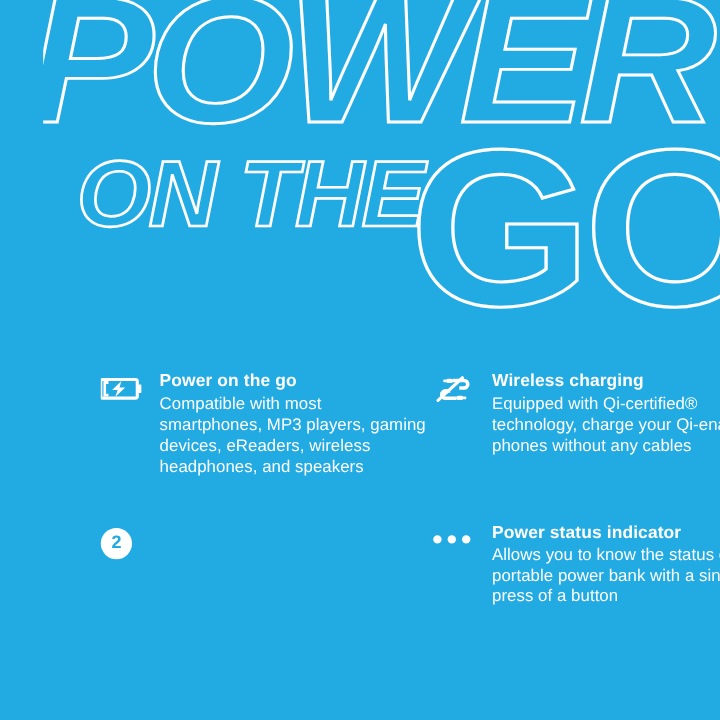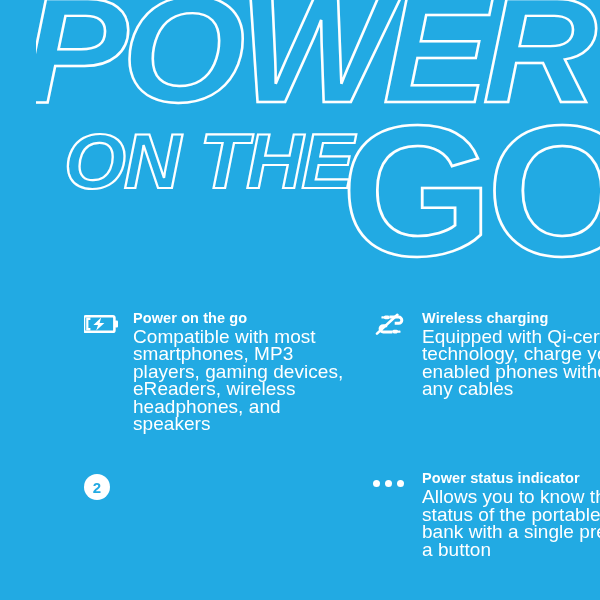--- a/index.html
+++ b/index.html
@@ -74,21 +74,21 @@
   }
 
   
   .features {
     position: absolute;
     left: 0;
     top: 310px;
     width: 492px;
     display: grid;
     grid-template-columns: 273px 285px;
-    column-gap: 16px;
+    column-gap: 4px;
     padding-left: 48px;
     box-sizing: border-box;
   }
   .feature {
     display: flex;
     align-items: flex-start;
     margin-bottom: 24px;
   }
   .feature-icon {
     flex: 0 0 auto;
@@ -110,21 +110,21 @@
   }
   .feature-title {
     font-size: 14.5px;
     font-weight: 700;
     color: #ffffff;
     line-height: 17px;
     margin: 0 0 1px 0;
     letter-spacing: 0.1px;
   }
   .feature-desc {
-    font-size: 19px;
+    font-size: 14px;
     font-weight: 400;
     color: #ffffff;
     line-height: 17.4px;
     margin: 0;
     letter-spacing: 0.05px;
   }
 
   
   .row-2 { margin-top: 14px; }
 

